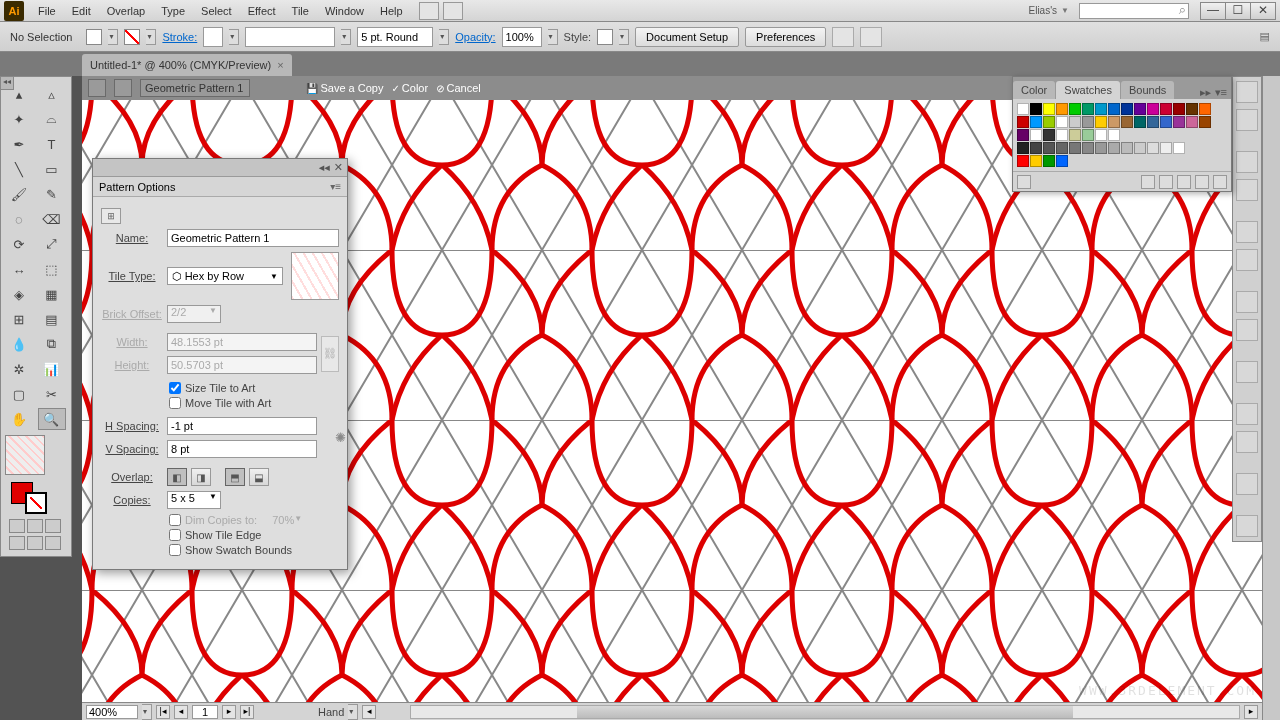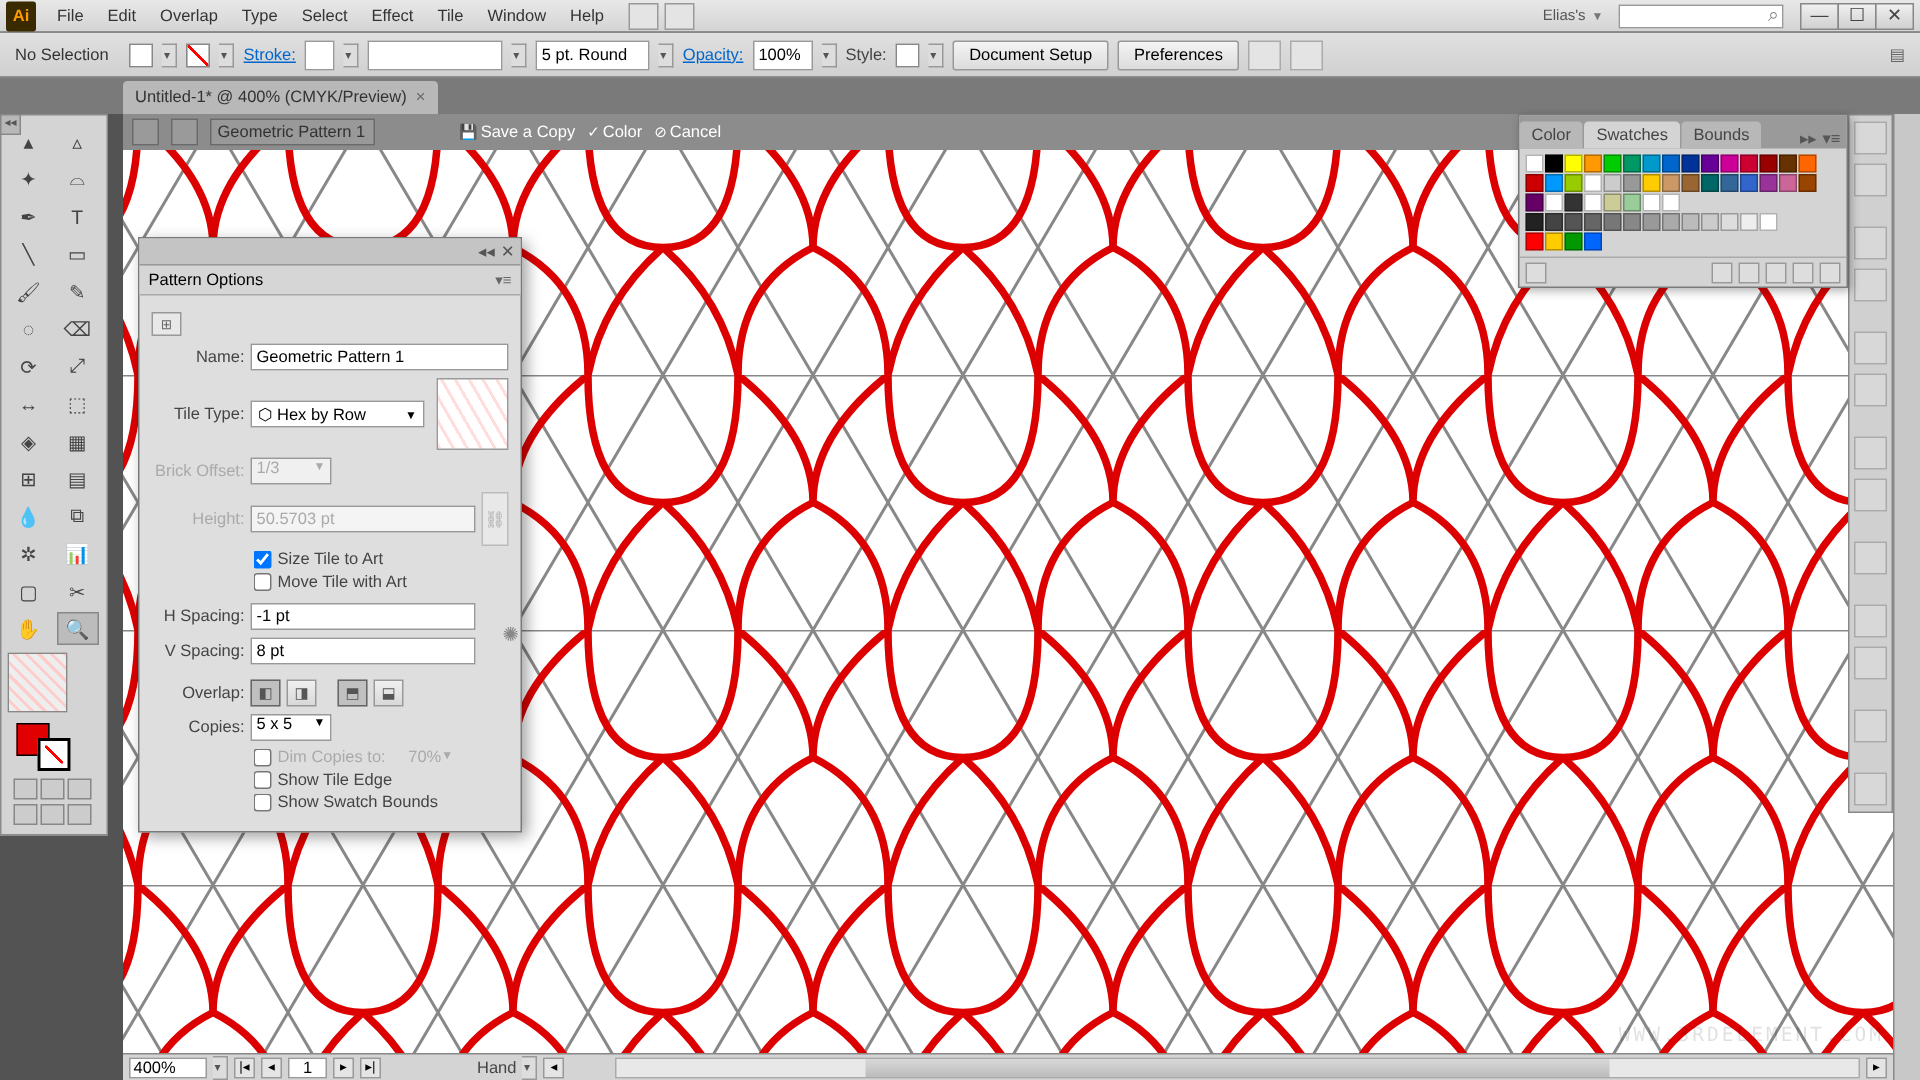--- a/index.html
+++ b/index.html
@@ -83,21 +83,21 @@
 .sw-footer .fic { width: 14px; height: 14px; border: 1px solid #999; background: #ddd; }
 
 
 .pattern-panel { position: absolute; left: 92px; top: 158px; width: 256px; background: #dedede; border: 1px solid #7a7a7a; box-shadow: 3px 3px 10px rgba(0,0,0,0.4); z-index: 30; }
 .pattern-panel .phead { height: 18px; background: #c4c4c4; border-bottom: 1px solid #9a9a9a; position: relative; }
 .pattern-panel .phead .mini { position: absolute; right: 4px; top: 2px; display: flex; gap: 4px; font-size: 9px; color: #555; }
 .pattern-panel .ptab { height: 20px; display: flex; align-items: center; padding: 0 6px; background: #d6d6d6; border-bottom: 1px solid #aaa; }
 .pattern-panel .ptab .menu { margin-left: auto; color: #666; font-size: 10px; }
 .pattern-panel .pbody { padding: 6px 8px 10px; }
 .prow { display: flex; align-items: center; margin: 5px 0; gap: 4px; }
-.prow .lbl { width: 62px; text-align: right; color: #444; }
+.prow .lbl { width: 62px; text-align: center; color: #444; text-decoration: underline; }
 .prow .lbl.dim { color: #aaa; }
 .prow input[type=text] { flex: 1; height: 18px; border: 1px solid #999; padding: 0 3px; background: #fff; }
 .prow input[type=text].dim { color: #aaa; background: #f4f4f4; }
 .prow select, .prow .sel { height: 18px; border: 1px solid #999; background: #fff; padding: 0 2px; }
 .prow .sel.dim { color: #aaa; background: #f0f0f0; }
 .preview-tile { width: 48px; height: 48px; border: 1px solid #999; background: #fff; margin-left: 4px; background-image: repeating-linear-gradient(60deg,#fdd,#fdd 2px,#fff 2px,#fff 8px), repeating-linear-gradient(-60deg,#eee,#eee 1px,transparent 1px,transparent 8px); }
 .check-row { display: flex; align-items: center; gap: 4px; margin: 3px 0 3px 68px; color: #444; }
 .check-row.dim { color: #aaa; }
 .check-row input { width: 12px; height: 12px; }
 .tile-icons { width: 20px; height: 16px; border: 1px solid #999; background: #e8e8e8; display:flex; align-items:center; justify-content:center; font-size:9px; color:#666;}
@@ -407,26 +407,30 @@
       <span class="lbl">Tile Type:</span>
       <div class="sel" style="flex:1; display:flex; align-items:center; justify-content:space-between; padding:0 4px">
           <span>⬡ Hex by Row</span>
           <span style="font-size:8px">▼</span>
         </div>
       <div class="preview-tile"></div>
     </div>
     <div class="prow">
       <span class="lbl dim">Brick Offset:</span>
       <div class="sel dim" style="width:54px; display:flex; justify-content:space-between; padding:0 3px">
-          <span>1/3</span>
+          <span>2/2</span>
           <span style="font-size:8px">▼</span>
         </div>
     </div>
     <div style="display:flex; gap:4px; align-items:center">
       <div style="flex:1">
+        <div class="prow">
+            <span class="lbl dim">Width:</span>
+            <input type="text" class="dim" value="48.1553 pt" style="">
+          </div>
         <div class="prow">
             <span class="lbl dim">Height:</span>
             <input type="text" class="dim" value="50.5703 pt" style="">
           </div>
       </div>
       <div class="link-icon">⛓</div>
     </div>
     <div class="check-row">
         <input type="checkbox" checked="" style="">
         <span>Size Tile to Art</span>

